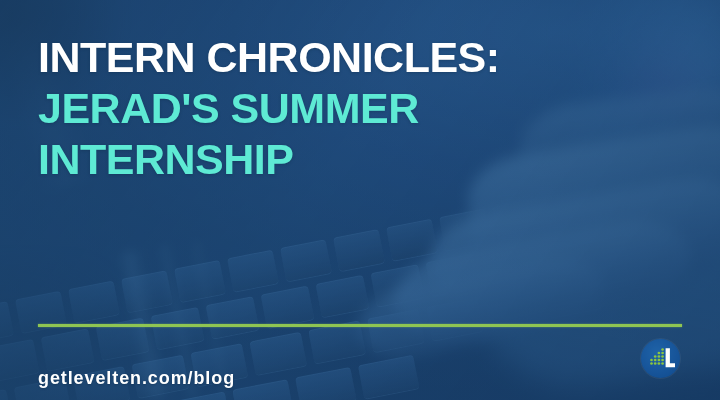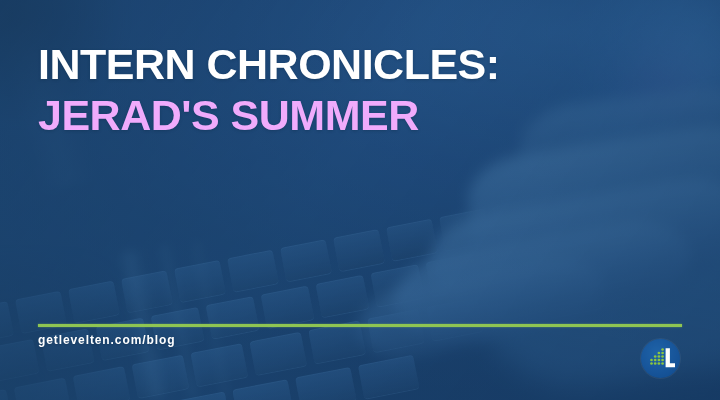--- a/index.html
+++ b/index.html
@@ -134,52 +134,52 @@
 
   
   .content {
     position: absolute;
     inset: 0;
   }
 
   .headline {
     position: absolute;
     left: 38px;
-    top: 39px;
+    top: 32px;
     width: 660px;
   }
   .hl-line {
     font-size: 43px;
     line-height: 51px;
     font-weight: 700;
     letter-spacing: -0.5px;
     text-transform: uppercase;
     white-space: pre;
     margin: 0;
     text-shadow: 0 1px 3px rgba(14,42,70,.35);
   }
   .hl-white { color: #ffffff; }
-  .hl-green { color: #f0abfc; }
+  .hl-green { color: #5eead4; }
 
   .divider {
     position: absolute;
     left: 38px;
     top: 324px;
     width: 644px;
     height: 3px;
     background: #8fc552;
     box-shadow: 0 0 2px rgba(143,197,82,.6);
   }
 
   .site-url {
     position: absolute;
     left: 38px;
-    top: 333px;
+    top: 368px;
     color: #ffffff;
-    font-size: 12px;
+    font-size: 18px;
     font-weight: 700;
     letter-spacing: 0.9px;
     text-shadow: 0 1px 2px rgba(14,42,70,.4);
   }
 
   .logo-badge {
     position: absolute;
     left: 641px;
     top: 339px;
     width: 39px;
@@ -273,20 +273,21 @@
 
     <div class="bg-tint"></div>
     <div class="bg-tint2"></div>
   </div>
 
   <div class="content">
 
     <div class="headline">
       <div class="hl-line hl-white">INTERN CHRONICLES:</div>
       <div class="hl-line hl-green">JERAD'S SUMMER</div>
+      <div class="hl-line hl-green">INTERNSHIP</div>
     </div>
 
     <div class="divider"></div>
 
     <div class="site-url">getlevelten.com/blog</div>
 
     <div class="logo-badge">
       <svg class="logo-svg" viewBox="0 0 39 39">
 
         <g fill="#8cc63f">

